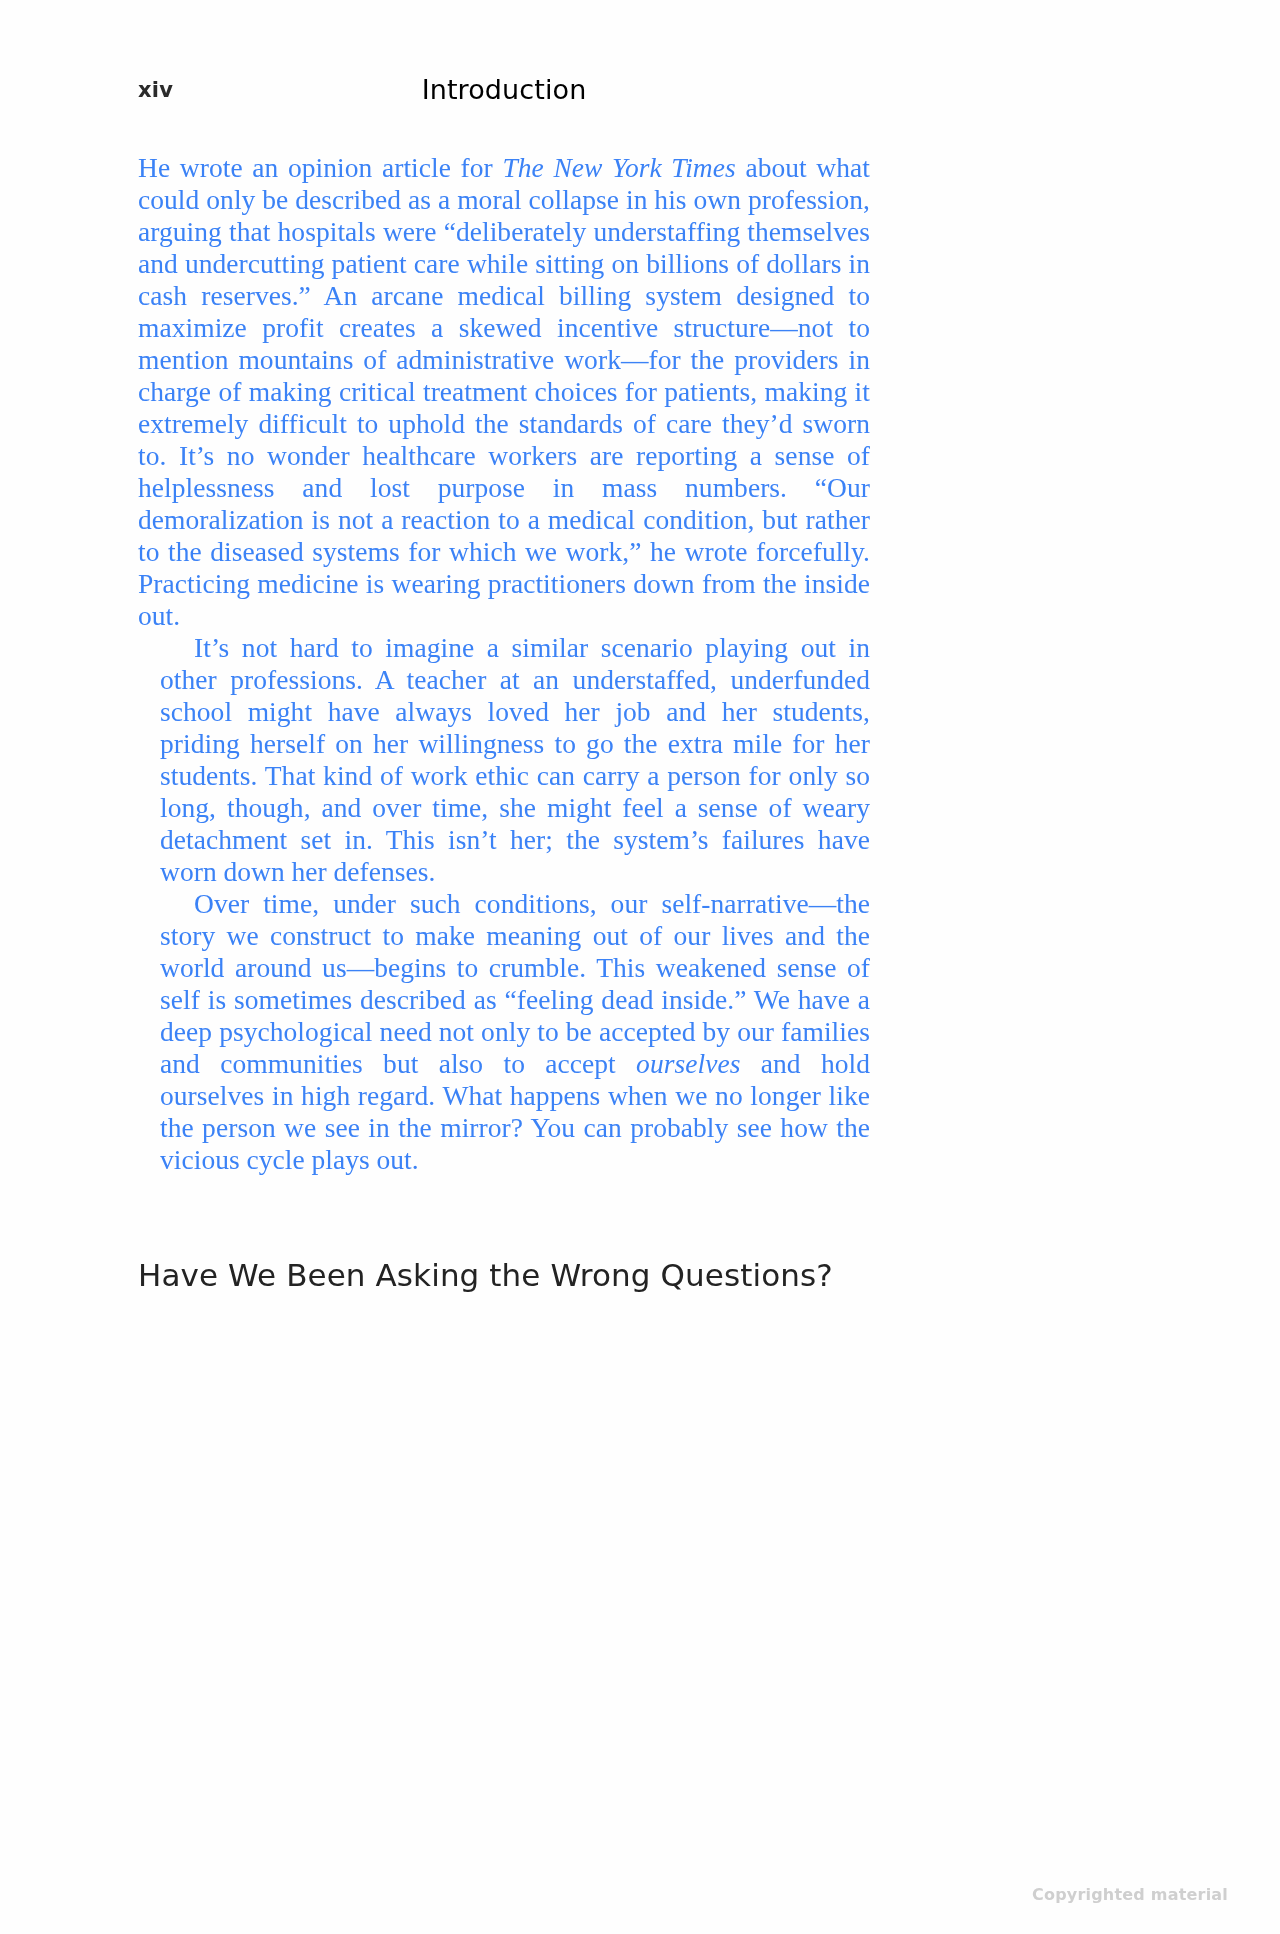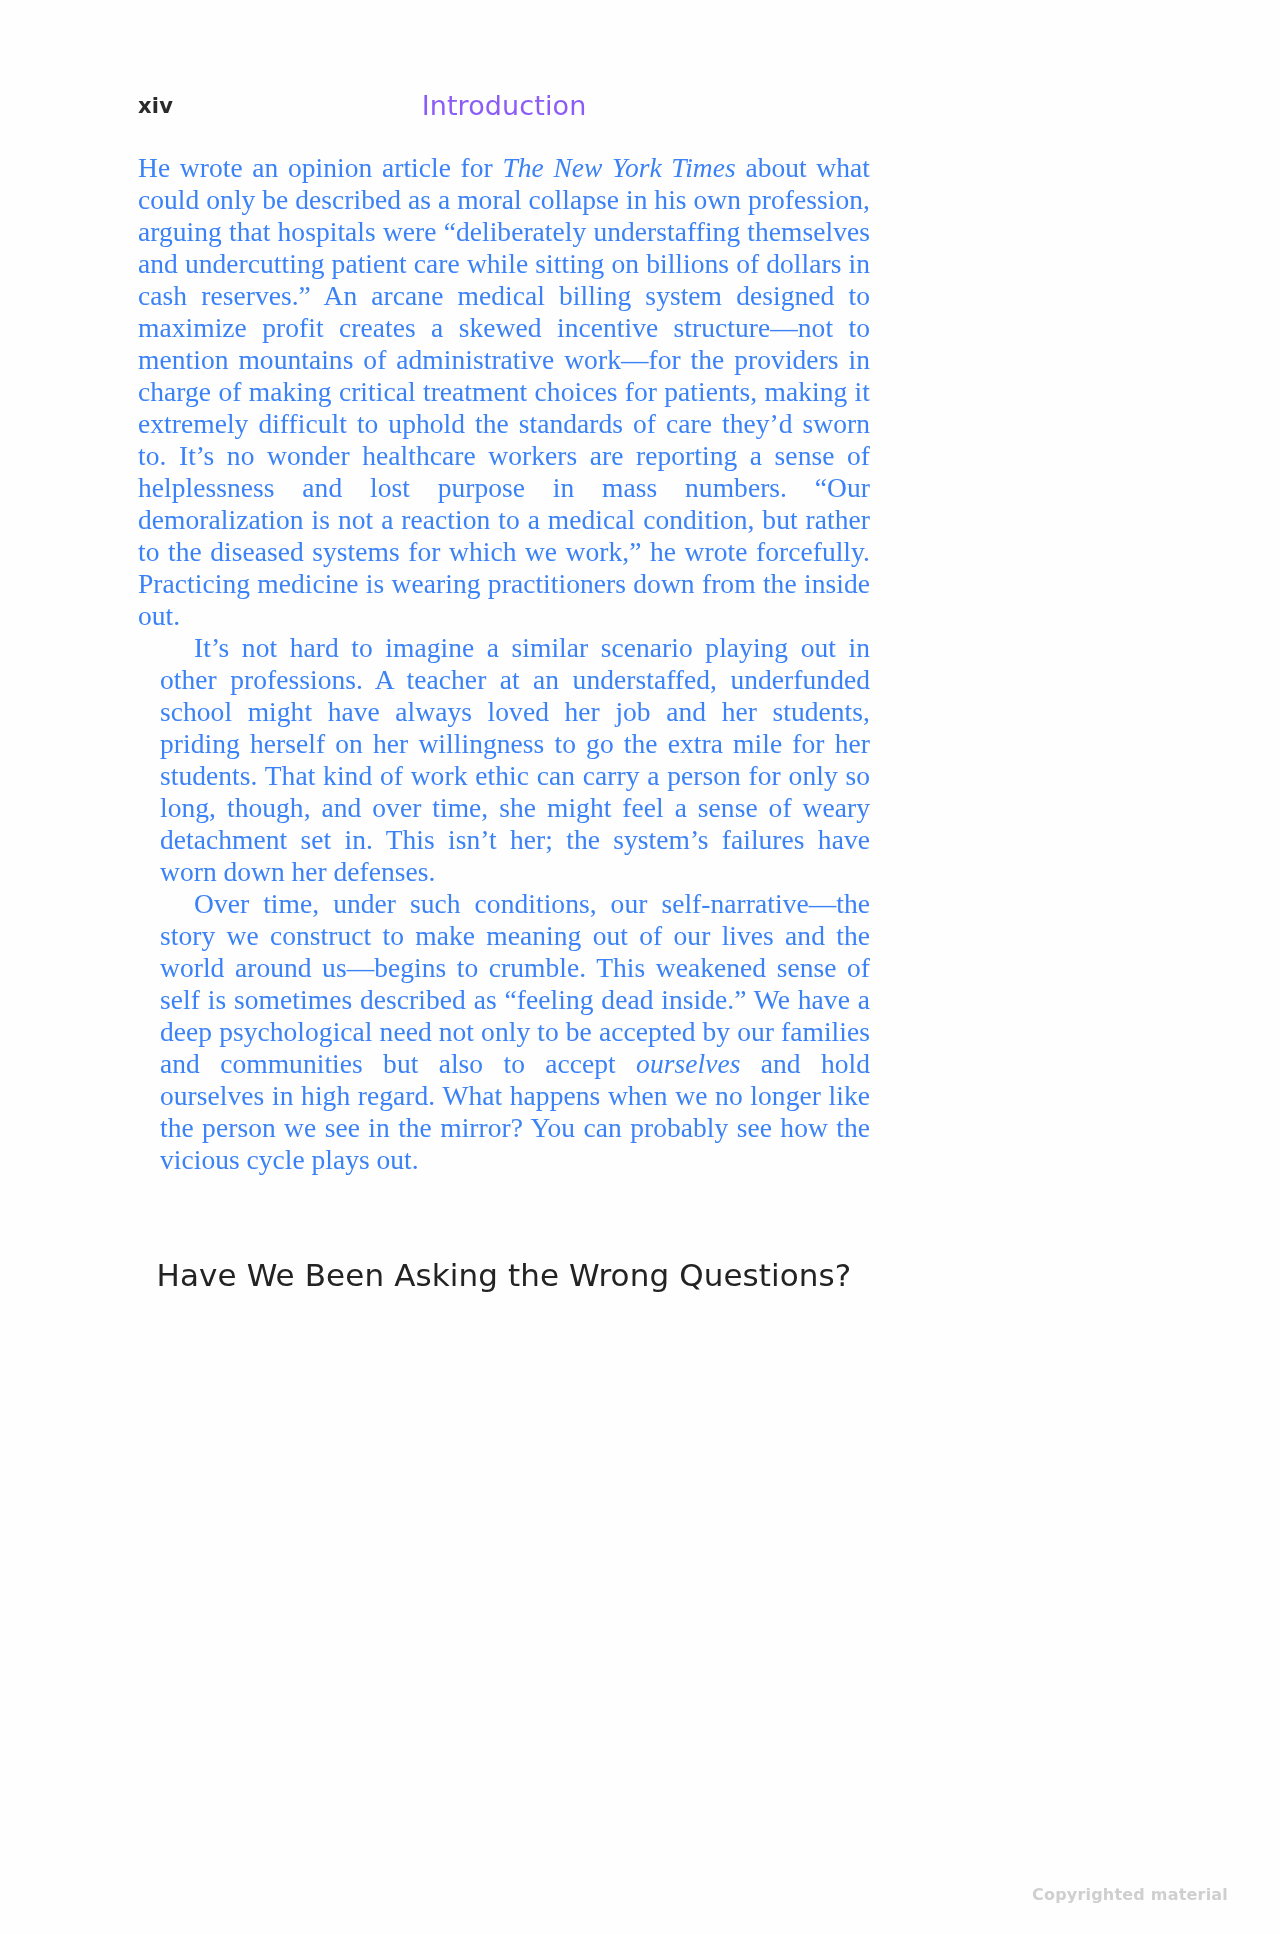--- a/index.html
+++ b/index.html
@@ -22,21 +22,21 @@
     top: 0;
     width: 1280px;
     height: 1934px;
     background: #fefefe;
   }
 
   
   .running-head {
     position: absolute;
     left: 138px;
-    top: 88px;
+    top: 72px;
     width: 732px;
     height: 40px;
   }
   .folio {
     position: absolute;
     left: 0;
     top: 0;
     font-family: "DejaVu Sans", "Liberation Sans", sans-serif;
     font-size: 21px;
     font-weight: 600;
@@ -47,21 +47,21 @@
   .running-title {
     position: absolute;
     left: 0;
     top: 0;
     width: 732px;
     text-align: center;
     font-family: "DejaVu Sans", "Liberation Sans", sans-serif;
     font-size: 27px;
     font-weight: 400;
     letter-spacing: 0.1px;
-    color: #8b5cf6;
+    color: #000000;
     line-height: 36px;
   }
 
   
   .text-column {
     position: absolute;
     left: 138px;
     top: 152px;
     width: 732px;
   }
@@ -98,21 +98,21 @@
 
   
   .section-heading {
     margin: 0;
     padding: 0;
     font-family: "DejaVu Sans", "Liberation Sans", sans-serif;
     font-size: 31px;
     font-weight: 400;
     letter-spacing: 0.1px;
     color: #232323;
-    text-align: center;
+    text-align: left;
     line-height: 42px;
   }
 
   .gap-before-heading { height: 78px; }
   .gap-after-heading  { height: 62px; }
 
   
   .copyright-note {
     position: absolute;
     right: 52px;

